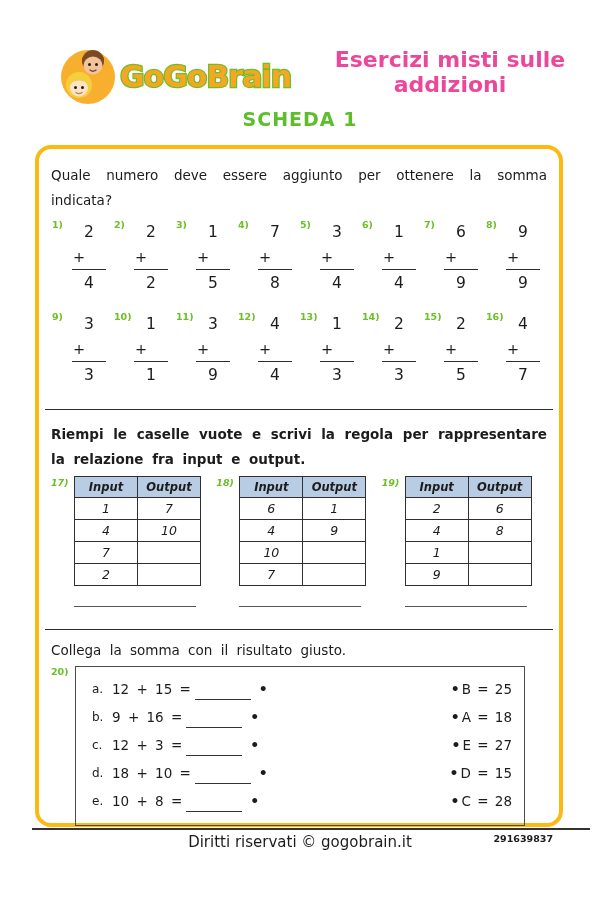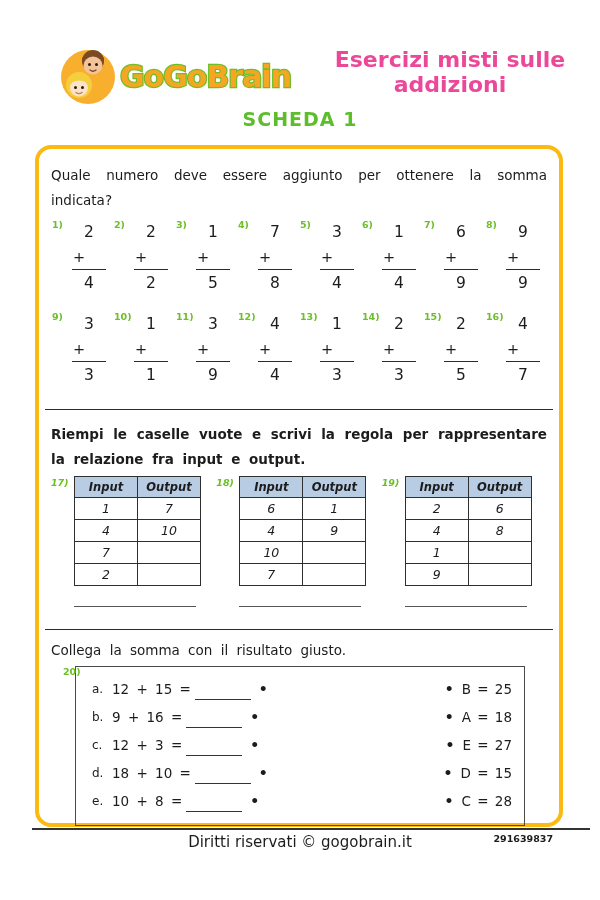--- a/index.html
+++ b/index.html
@@ -42,30 +42,30 @@
   .tgroup .pnum{position:absolute;left:0;top:1px;}
   .io-table{border-collapse:collapse;margin-left:23px;}
   .io-table th{background:#B8CCE4;font-size:11.5px;font-weight:bold;height:18px;margin-top:20px;}
   .io-table th,.io-table td{border:1.6px solid #2f2f2f;width:60px;text-align:center;}
   .io-table td{font-size:12.5px;height:19px;}
   .rule-line{margin:20px 0 0 23px;width:122px;border-bottom:1.6px solid #555;height:0;}
 
   
   .instr3{margin-top:12px;font-size:13.5px;word-spacing:4px;}
   .match-wrap{position:relative;margin-top:8px;padding-left:24px;}
-  .match-wrap .pnum{position:absolute;left:12px;top:0;text-align:right;}
+  .match-wrap .pnum{position:absolute;left:0;top:0;text-align:right;}
   .match-box{border:1.6px solid #4a4a4a;width:450px;box-sizing:border-box;padding:8px 12px 10px 16px;}
   .mrow{display:flex;align-items:center;height:28px;}
   .mletter{font-size:12px;width:20px;}
   .mexpr{font-size:13.5px;word-spacing:3px;white-space:pre;}
   .mblank{width:56px;border-bottom:1.5px solid #333;height:16px;margin-left:4px;
         align-self:flex-end;margin-bottom:3px;}
   .mbullet{margin-left:8px;font-size:14px;font-weight:bold;}
   .mright{margin-left:auto;display:flex;align-items:center;font-size:13.5px;}
-  .mright span[data-name="match-answer"]{margin-left:8px;word-spacing:2px;text-align:center;}
+  .mright span[data-name="match-answer"]{margin-left:2px;word-spacing:2px;text-align:center;}
 
   
   .footer-line{position:absolute;left:32px;top:828px;width:558px;border-top:2px solid #333;}
   .footer-copy{position:absolute;top:833px;left:0;width:100%;text-align:center;font-size:15px;}
   .footer-code{position:absolute;top:833px;right:47px;font-size:9.5px;font-weight:bold;}
 </style>
 </head>
 <body>
 
 <div class="page" data-name="worksheet-page">

